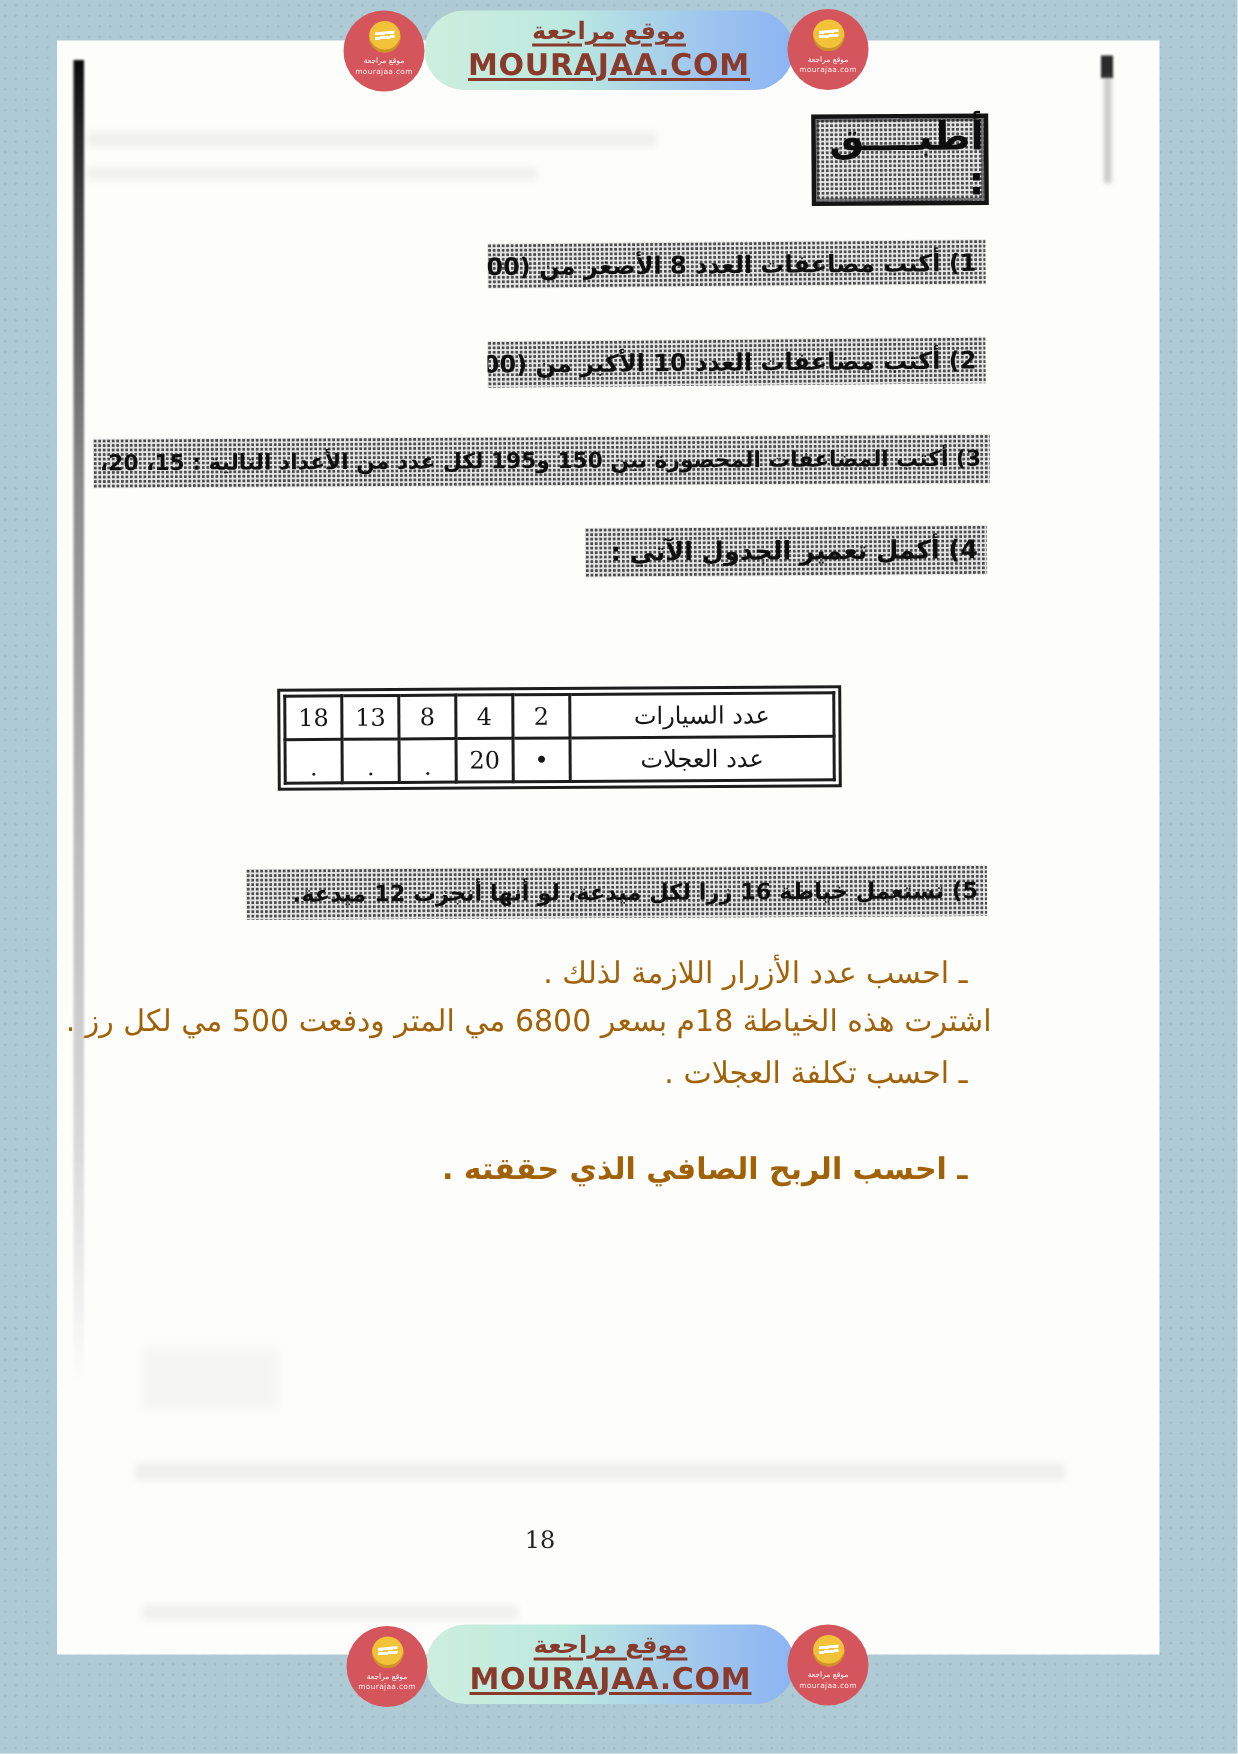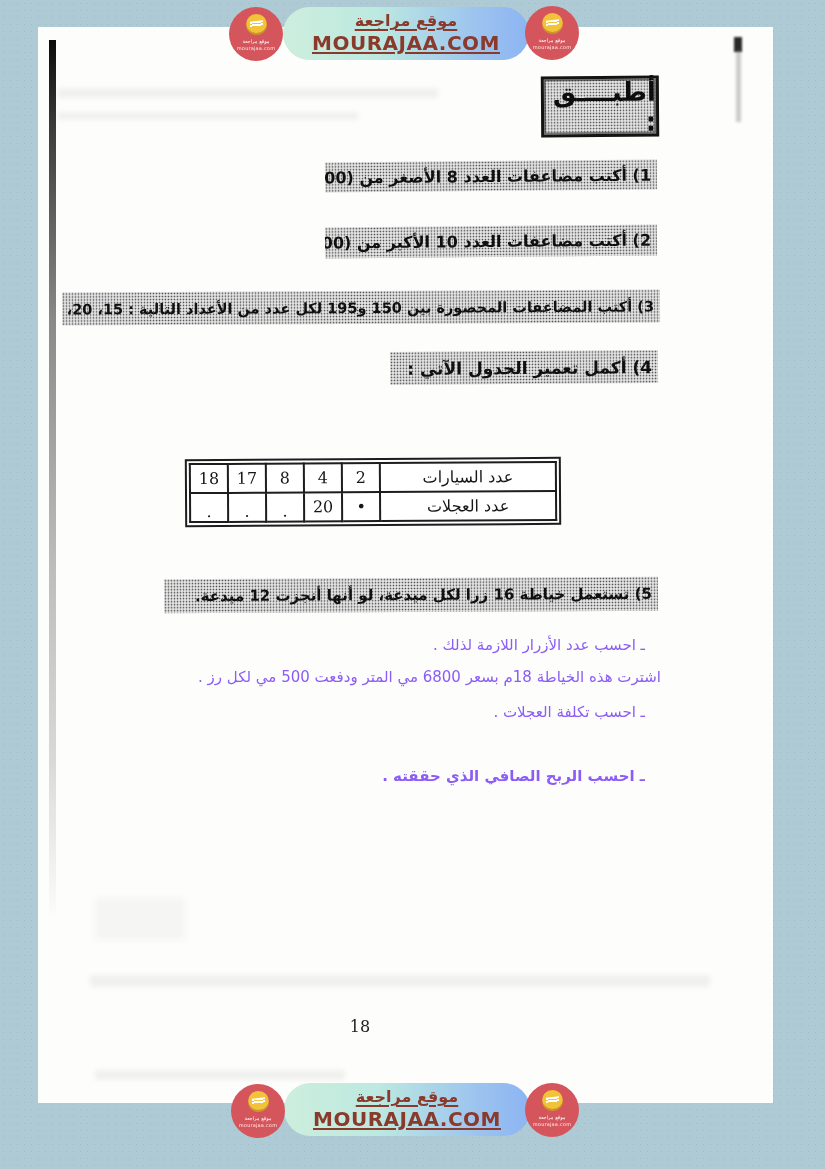--- a/index.html
+++ b/index.html
@@ -105,21 +105,21 @@
   table.cars { border-collapse:collapse; border:2px solid #1d1d1d; }
   table.cars td {
     border:2px solid #1d1d1d; height:29px; text-align:center;
     font-size:16px; color:#161616; font-family:"DejaVu Serif", serif;
   }
   td.num { width:38px; }
   td.lbl { width:176px; direction:rtl; font-size:16px; font-family:"DejaVu Sans", sans-serif; }
   td.dot { font-size:12px; color:#333; vertical-align:bottom; }
 
   .bline {
-    position:absolute; direction:rtl; font-size:15px; color:#8b5cf6;
+    position:absolute; direction:rtl; font-size:20px; color:#a16207;
     white-space:nowrap;
   }
   .l1 { top:609px; right:128px; }
   .l2 { top:641px; right:112px; }
   .l3 { top:676px; right:128px; }
   .l4 { top:707px; right:138px; }
   .l5 { top:740px; right:128px;font-weight:bold; }
 
   .page-num {
     position:absolute; left:292px; top:990px; width:60px; text-align:center;
@@ -146,21 +146,21 @@
   </div>
   <div class="item i4 halftone">
     <span>4) أكمل تعمير الجدول الآتي :</span>
   </div>
 
   <div class="tbl-outer">
     <table class="cars">
       <tbody>
           <tr>
         <td class="num">18</td>
-        <td class="num">17</td>
+        <td class="num">13</td>
         <td class="num">8</td>
         <td class="num">4</td>
         <td class="num">2</td>
         <td class="lbl">عدد السيارات</td>
       </tr>
       <tr>
         <td class="num dot">.</td>
         <td class="num dot">.</td>
         <td class="num dot">.</td>
         <td class="num">20</td>

